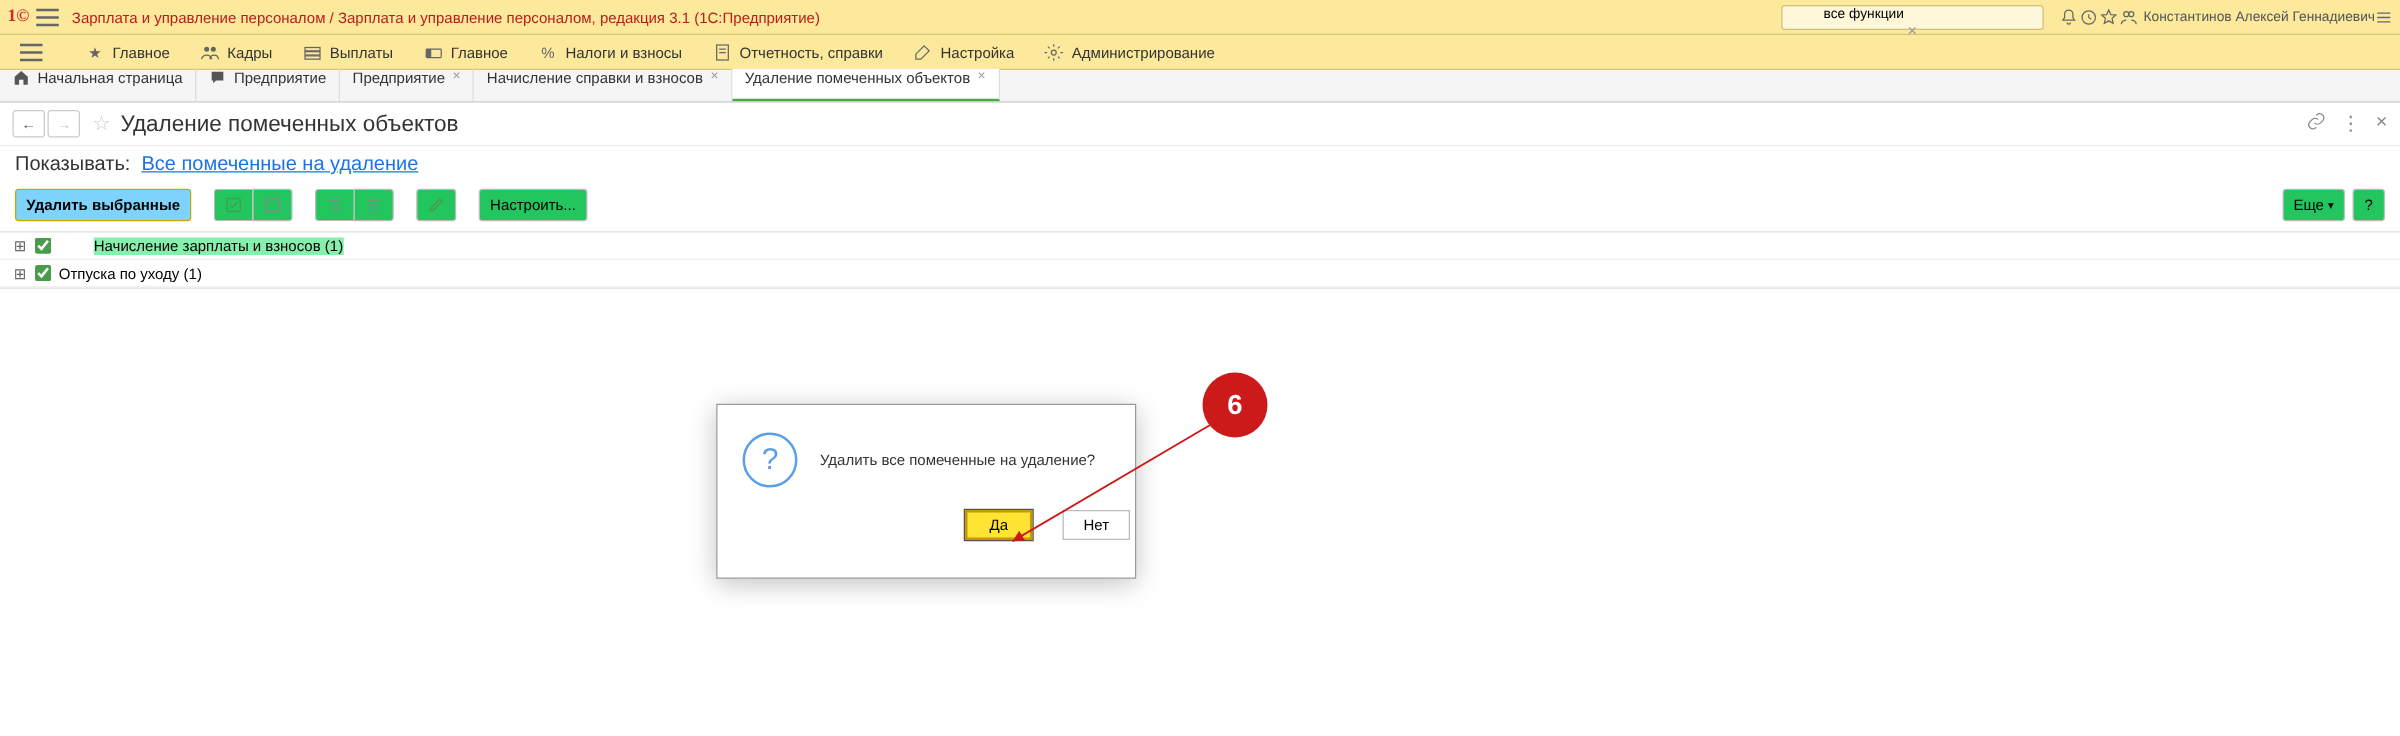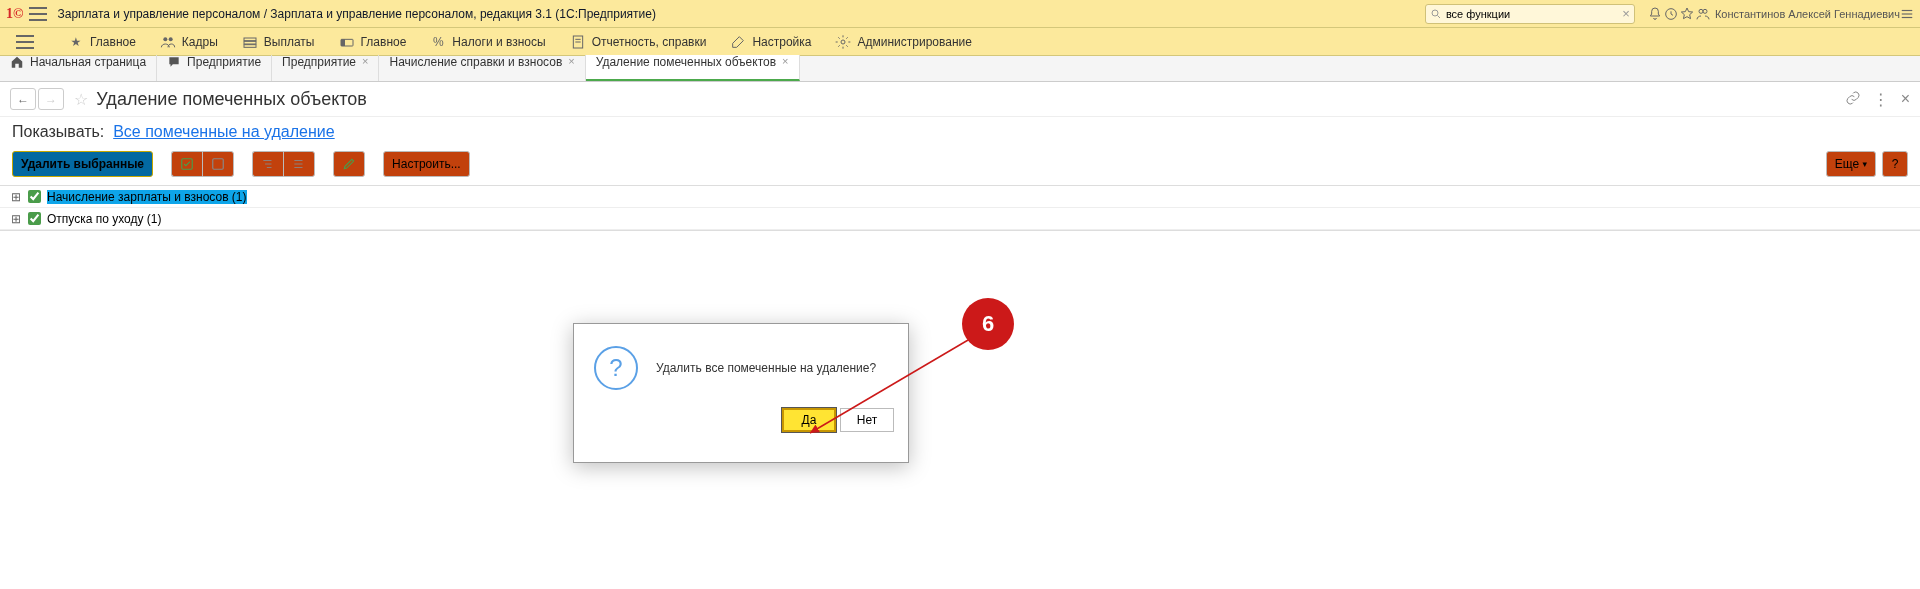--- a/index.html
+++ b/index.html
@@ -3,22 +3,22 @@
 <meta charset="utf-8">
 <style>
 * { box-sizing: border-box; margin: 0; padding: 0; }
 body { font-family: Arial, sans-serif; font-size: 12px; background: #fff; width: 1920px; height: 589px; overflow: hidden; position: relative; }
 
 
 .titlebar { background: #fce99c; height: 28px; display: flex; align-items: center; padding: 0 6px; border-bottom: 1px solid #d4c77a; }
 .logo-1c { font-weight: bold; color: #d62828; font-size: 14px; margin-right: 6px; font-family: Georgia, serif; }
 .hamburger-icon { width: 18px; height: 14px; margin-right: 10px; cursor: pointer; display: flex; flex-direction: column; justify-content: space-between; }
 .hamburger-icon span { height: 2px; background: #666; }
-.titlebar .title-text { color: #0f172a; font-size: 12px; flex: 1; }
-.searchbox { display: flex; align-items: center; background: #fff7d9; border: 1px solid #d0c178; border-radius: 3px; height: 20px; padding: 0 4px; width: 210px; }
+.titlebar .title-text { color: #b91c1c; font-size: 12px; flex: 1; }
+.searchbox { display: flex; align-items: center; background: #fff7d9; border: 1px solid #d0c178; border-radius: 3px; height: 20px; padding: 0 4px; width: 210px; flex-direction: column; }
 .searchbox svg { width: 12px; height: 12px; margin-right: 4px; }
 .searchbox input { border: none; background: transparent; font-size: 11px; outline: none; flex: 1; }
 .searchbox .clear-x { color: #999; cursor: pointer; font-size: 13px; }
 .titlebar .right-icons { display: flex; align-items: center; margin-left: 12px; color: #666; }
 .titlebar .right-icons > * { cursor: pointer; }
 .user-block { display: flex; align-items: center; gap: 4px; color: #555; font-size: 11px; }
 
 
 .mainmenu { background: #fce99c; height: 28px; display: flex; align-items: center; padding: 0 6px; border-bottom: 1px solid #d4c77a; gap: 4px; }
 .menu-btn { display: flex; align-items: center; gap: 6px; padding: 4px 10px; cursor: pointer; color: #333; font-size: 12px; border-radius: 3px; }
@@ -39,42 +39,42 @@
 .page-title { font-size: 18px; color: #333; flex: 1; }
 .cmdrow .right-tools { display: flex; gap: 12px; color: #888; }
 .cmdrow .right-tools > * { cursor: pointer; }
 
 
 .filterrow { padding: 6px 12px; font-size: 16px; color: #333; }
 .filterrow a { color: #1a73e8; text-decoration: underline; }
 
 
 .toolbar { display: flex; align-items: center; gap: 6px; padding: 4px 12px 8px; }
-.tbtn { height: 26px; border: 1px solid #bbb; background: #c2410c; border-radius: 3px; padding: 0 8px; display: flex; align-items: center; justify-content: center; cursor: pointer; font-size: 12px; }
-.tbtn.primary { background: #0369a1; border: 1px solid #c7a800; font-weight: bold; }
+.tbtn { height: 26px; border: 1px solid #bbb; background: #22c55e; border-radius: 3px; padding: 0 8px; display: flex; align-items: center; justify-content: center; cursor: pointer; font-size: 12px; }
+.tbtn.primary { background: #7dd3fc; border: 1px solid #c7a800; font-weight: bold; }
 .tbtn-group { display: flex; }
 .tbtn-group .tbtn:first-child { border-radius: 3px 0 0 3px; border-right: none; }
 .tbtn-group .tbtn:last-child { border-radius: 0 3px 3px 0; }
 .toolbar .spacer { flex: 1; }
 .tbtn svg { width: 14px; height: 14px; }
 
 
 .treelist { border-top: 1px solid #ddd; border-bottom: 1px solid #ddd; }
 .treerow { display: flex; align-items: center; height: 22px; padding: 0 10px; border-bottom: 1px solid #eee; font-size: 12px; gap: 6px; }
 .treerow .expand { width: 12px; text-align: center; color: #666; cursor: pointer; }
 .treerow input[type=checkbox] { accent-color: #4a9c4a; }
-.treerow.selected .label { background: #0ea5e9; }
+.treerow.selected .label { background: #86efac; margin-left: 28px; }
 
 
 .modal-backdrop { position: absolute; inset: 0; pointer-events: none; }
 .dialog { position: absolute; left: 573px; top: 323px; width: 336px; height: 140px; background: #fff; border: 1px solid #999; box-shadow: 0 4px 20px rgba(0,0,0,0.25); pointer-events: auto; }
 .dialog-body { display: flex; align-items: center; gap: 18px; padding: 22px 20px 10px; }
 .qmark-circle { width: 44px; height: 44px; border: 2px solid #5aa0e6; border-radius: 50%; display: flex; align-items: center; justify-content: center; color: #5aa0e6; font-size: 24px; }
 .dialog-msg { font-size: 12px; color: #333; }
-.dialog-footer { display: flex; justify-content: flex-end; gap: 4px; padding: 8px 14px 14px; }
+.dialog-footer { display: flex; justify-content: flex-end; gap: 24px; padding: 8px 4px 14px; }
 .dlg-btn { width: 54px; height: 24px; border: 1px solid #bbb; background: #fff; display: flex; align-items: center; justify-content: center; cursor: pointer; font-size: 12px; }
 .dlg-btn.primary { background: #ffe433; border: 2px solid #c79600; outline: 1px solid #555; }
 
 
 .callout-badge { position: absolute; width: 52px; height: 52px; border-radius: 50%; background: #cc1919; color: #fff; display: flex; align-items: center; justify-content: center; font-size: 22px; font-weight: bold; }
 .callout-line { position: absolute; }
 </style>
 </head>
 <body>
 

